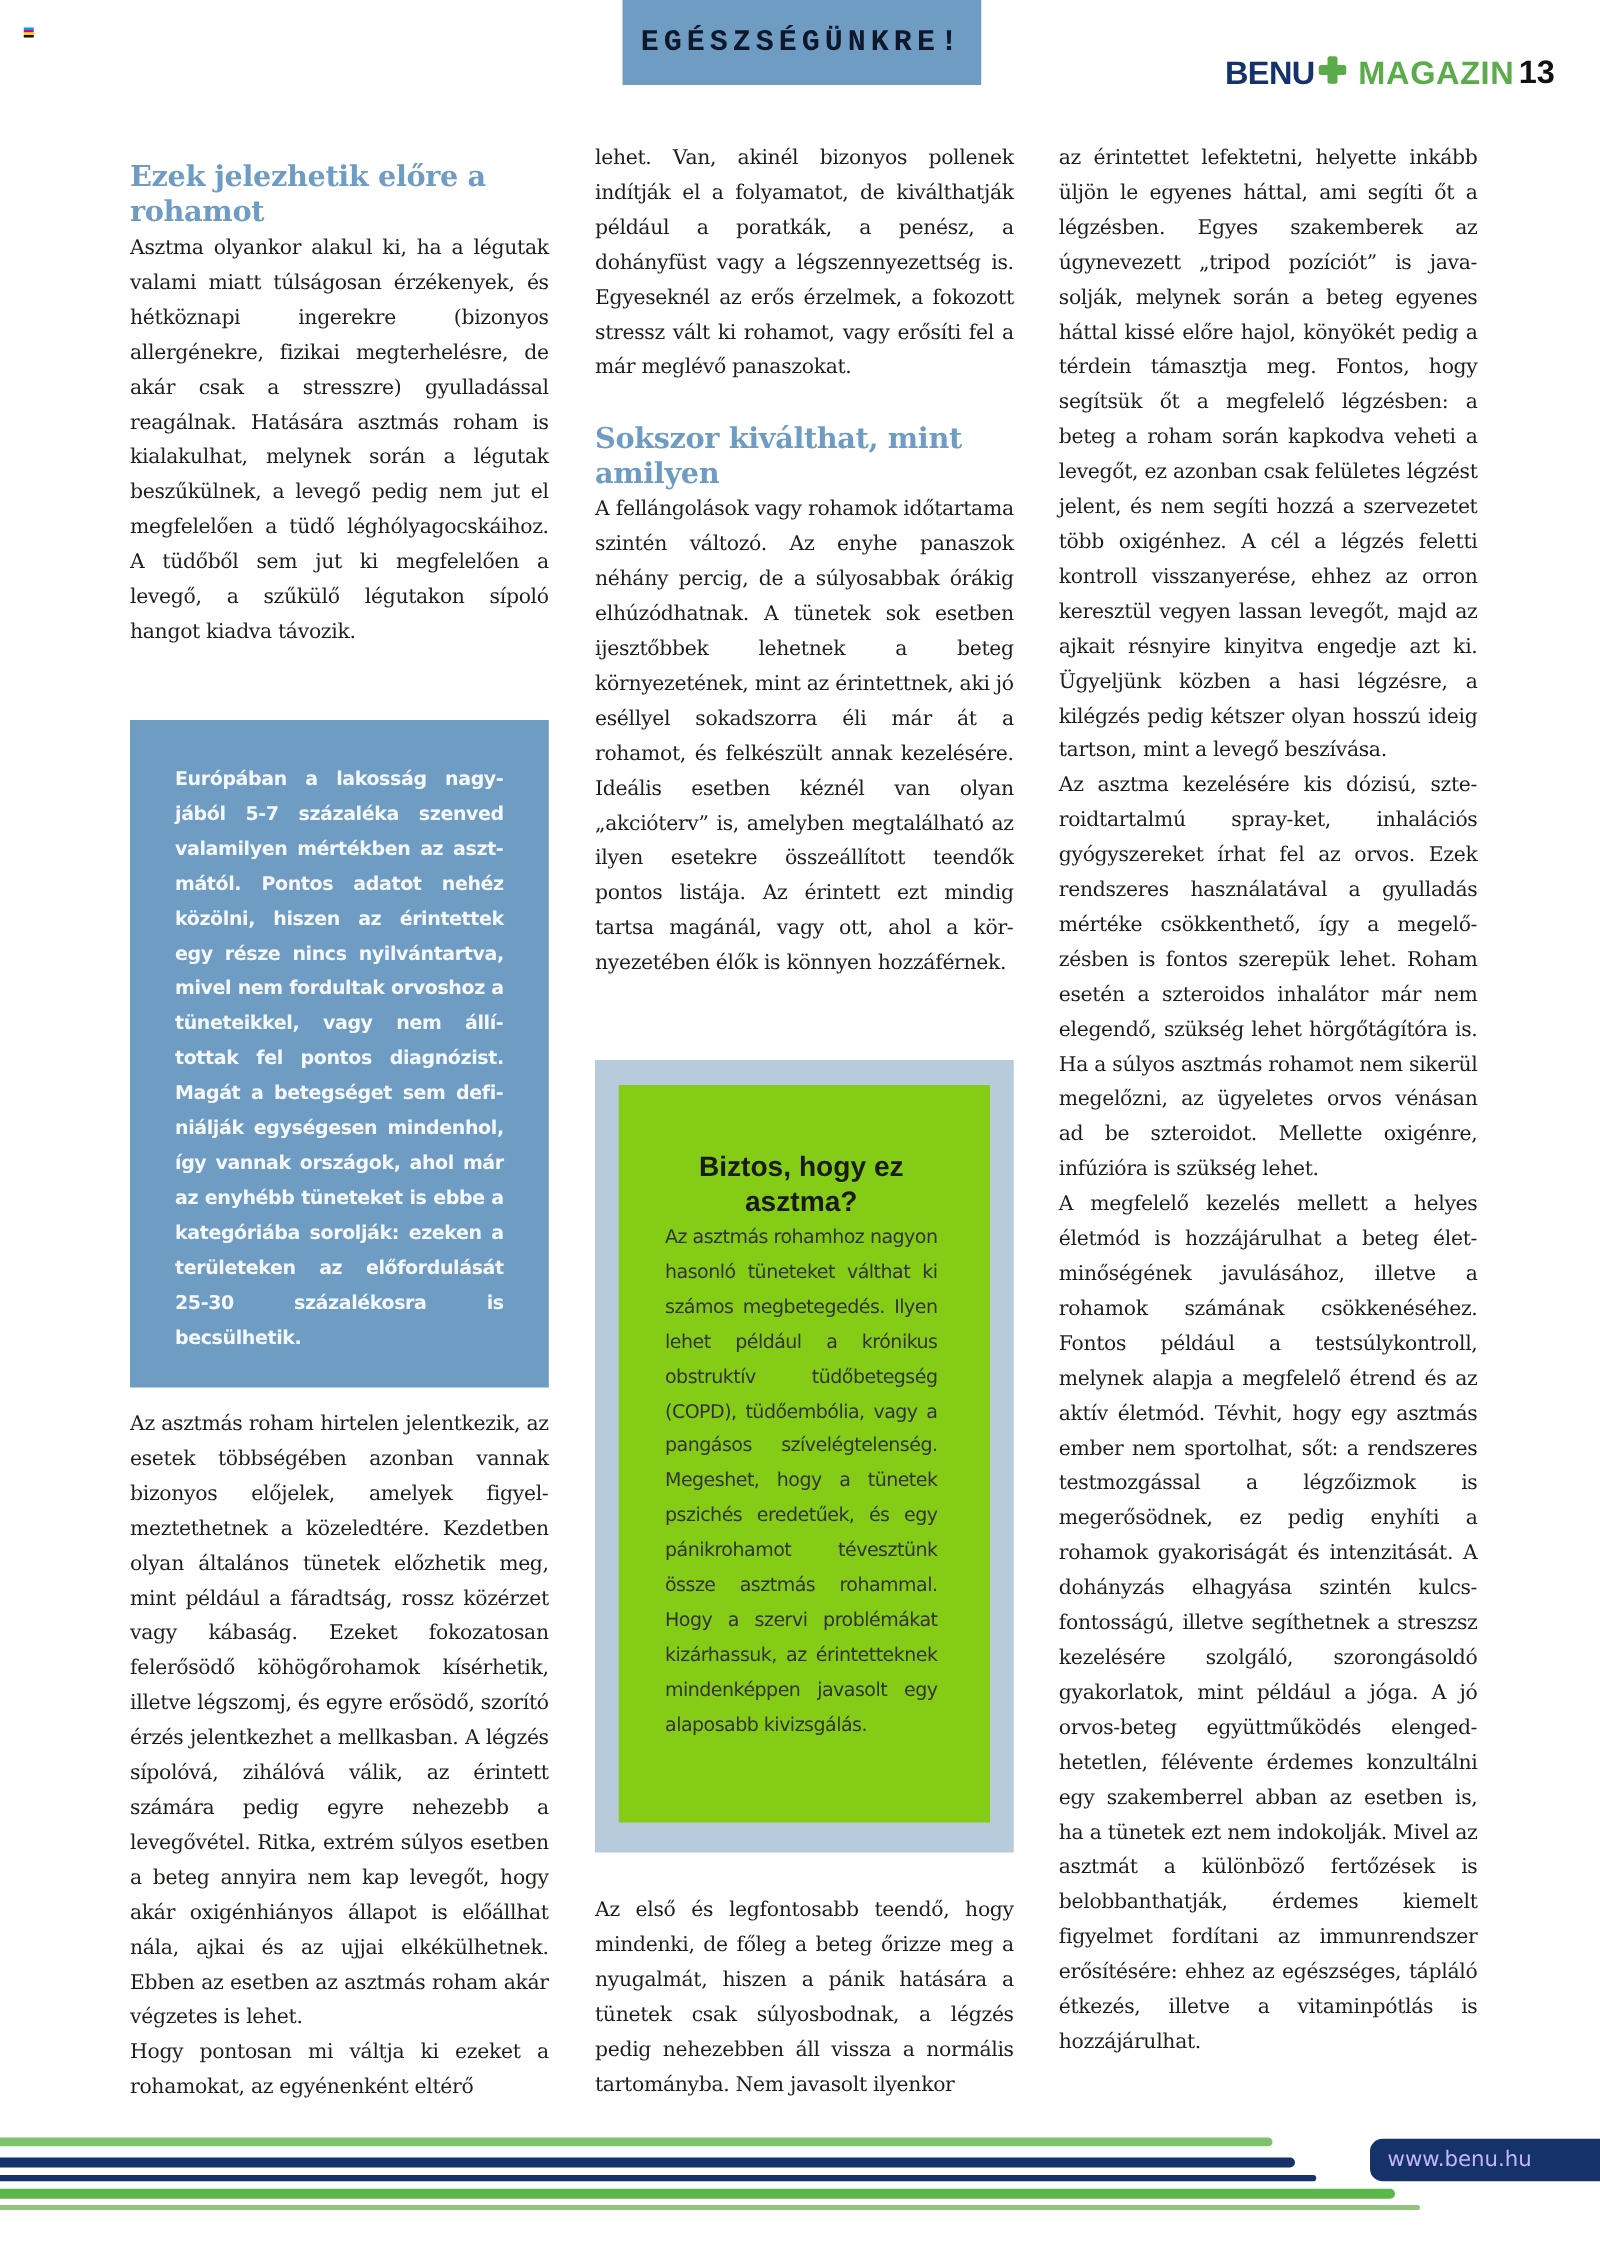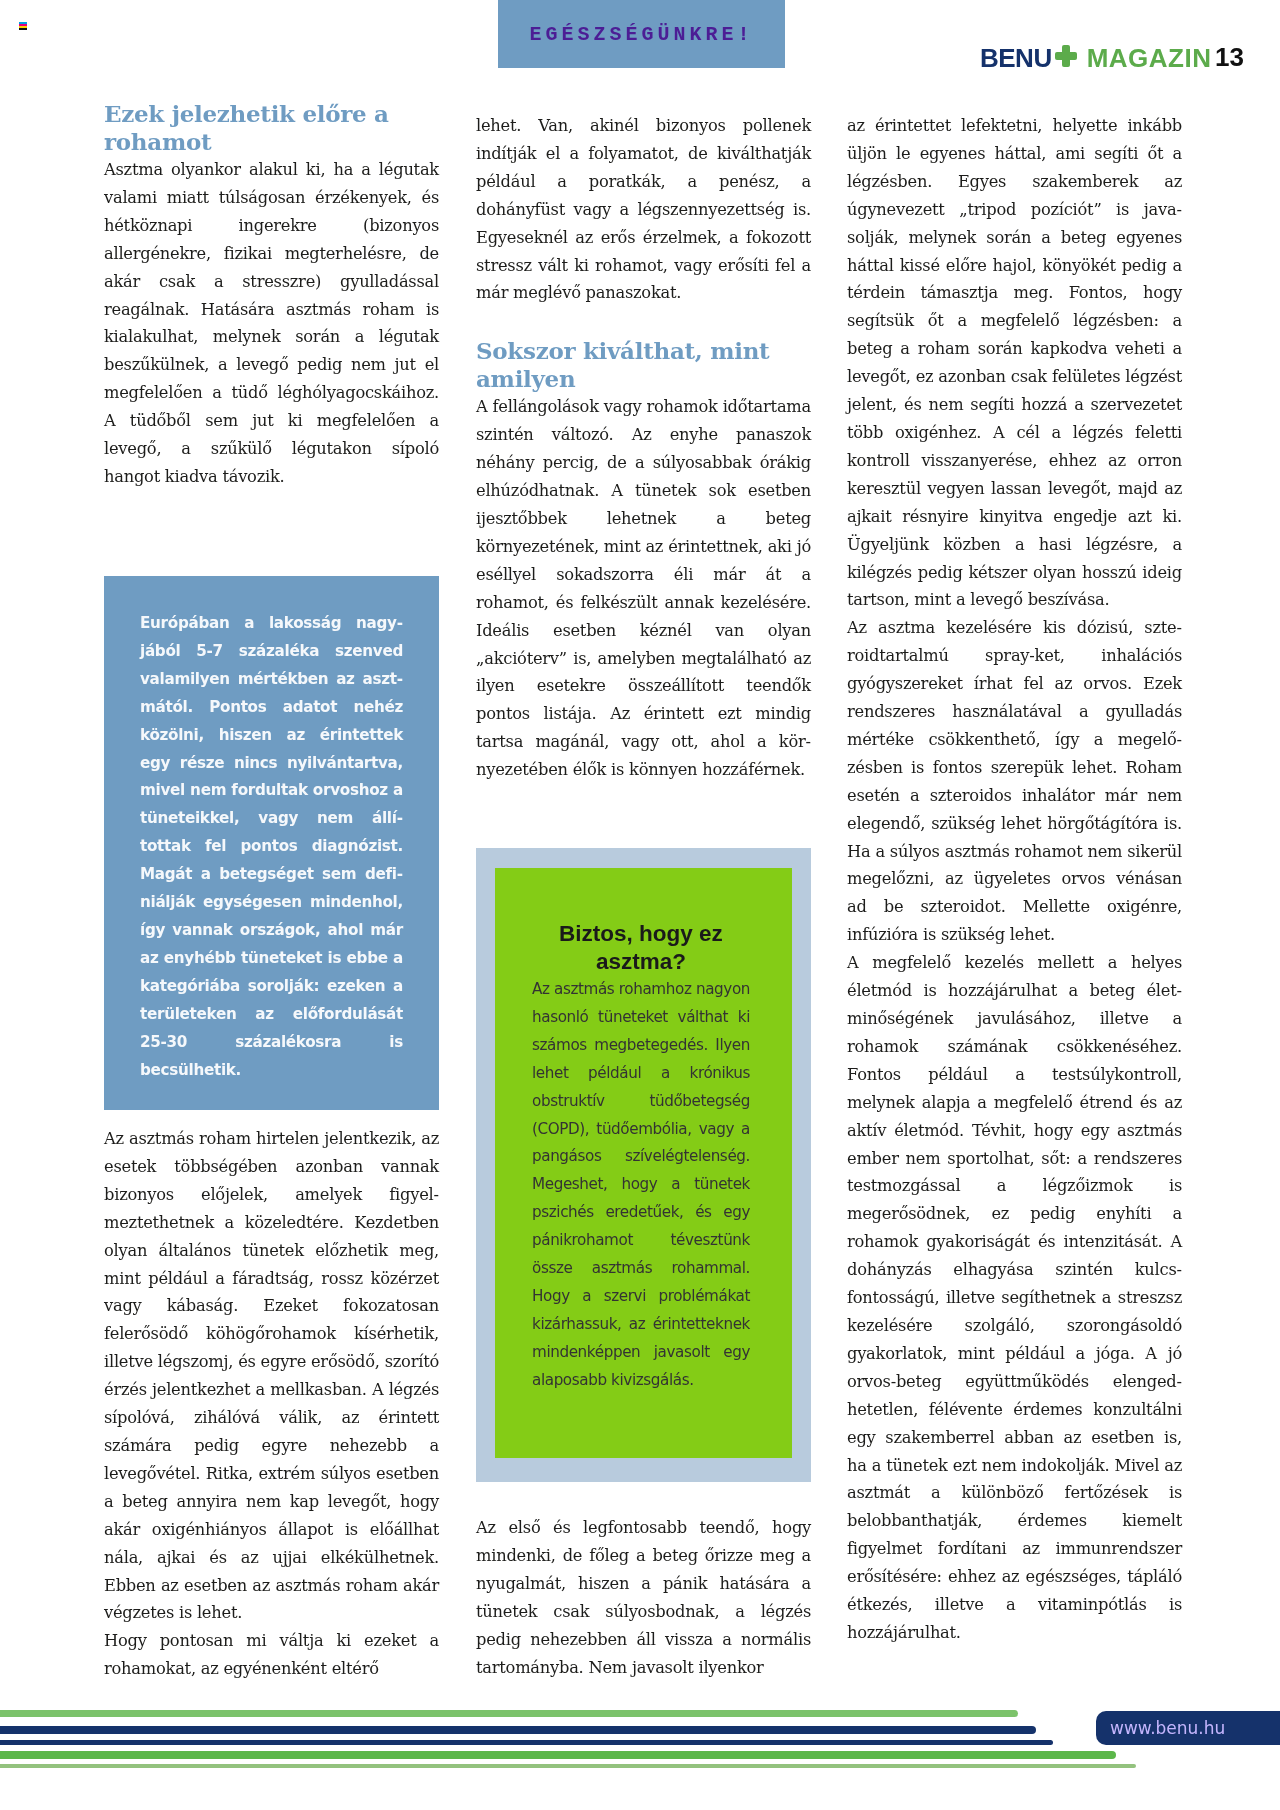--- a/index.html
+++ b/index.html
@@ -1,31 +1,31 @@
 <!DOCTYPE html>
 <html><head>
 <meta charset="utf-8">
 <style>
   html, body { margin:0; padding:0; background:#ffffff; }
   body { width:1280px; height:1810px; position:relative; overflow:hidden; font-family:"DejaVu Serif", serif; color:#1d1d1b; }
   .cmyk-mark { position:absolute; left:19px; top:22px; width:8px; height:8px; }
   .cmyk-mark i { display:block; height:2px; width:8px; }
   .section-band { position:absolute; left:498px; top:0; width:287px; height:68px; background:#6f9cc2; display:flex; align-items:center; justify-content:center; }
-  .section-band span { font-family:"Liberation Mono", monospace; color:#4c1d95; font-size:20px; letter-spacing:4px; font-weight:bold; }
+  .section-band span { font-family:"Liberation Mono", monospace; color:#0f172a; font-size:24px; letter-spacing:4px; font-weight:bold; }
   .brand { position:absolute; left:935px; top:40px; height:36px; display:flex; align-items:center; font-family:"Liberation Sans", sans-serif; font-weight:bold; font-size:26px;margin-left:45px; }
   .brand .benu { color:#15326b; letter-spacing:-0.5px; }
   .brand .cross { width:22px; height:22px; margin:0 4px 4px 3px; position:relative; }
   .brand .cross:before, .brand .cross:after { content:""; position:absolute; background:#5cab4b; border-radius:2px; }
   .brand .cross:before { left:7px; top:0; width:8px; height:22px; }
   .brand .cross:after { left:0; top:7px; width:22px; height:8px; }
   .brand .magazin { color:#5cab4b; margin-left:6px; letter-spacing:0.5px; }
   .page-num { position:absolute; left:1215px; top:42px; font-family:"Liberation Sans", sans-serif; font-weight:bold; font-size:26px; color:#111; }
 
   .col { position:absolute; width:335px; }
-  .col1 { left:104px; top:100px; }
+  .col1 { left:104px; top:128px; }
   .col2 { left:476px; top:112px; }
   .col3 { left:847px; top:112px; }
   h2 { margin:0; font-family:"DejaVu Serif", serif; font-weight:bold; font-size:23px; line-height:28px; color:#6f9cc2; letter-spacing:-0.3px; }
   p { margin:0; font-size:16.3px; line-height:27.9px; text-align:justify; hyphens:manual; letter-spacing:-0.25px; }
 
   .stat-box { position:absolute; left:104px; top:576px; width:335px; height:534px; background:#6f9cc2; box-sizing:border-box; padding:34px 36px 0 36px; }
   .stat-box p { font-family:"DejaVu Sans", sans-serif; font-weight:bold; font-size:15.2px; line-height:27.9px; color:#f5f8fb; letter-spacing:-0.3px; }
 
   .faq-box { position:absolute; left:476px; top:848px; width:335px; height:634px; background:#b8cbdd; }
   .faq-inner { position:absolute; left:19px; top:20px; width:297px; height:590px; background:#84cc16; box-sizing:border-box; padding:52px 42px 0 37px; }

